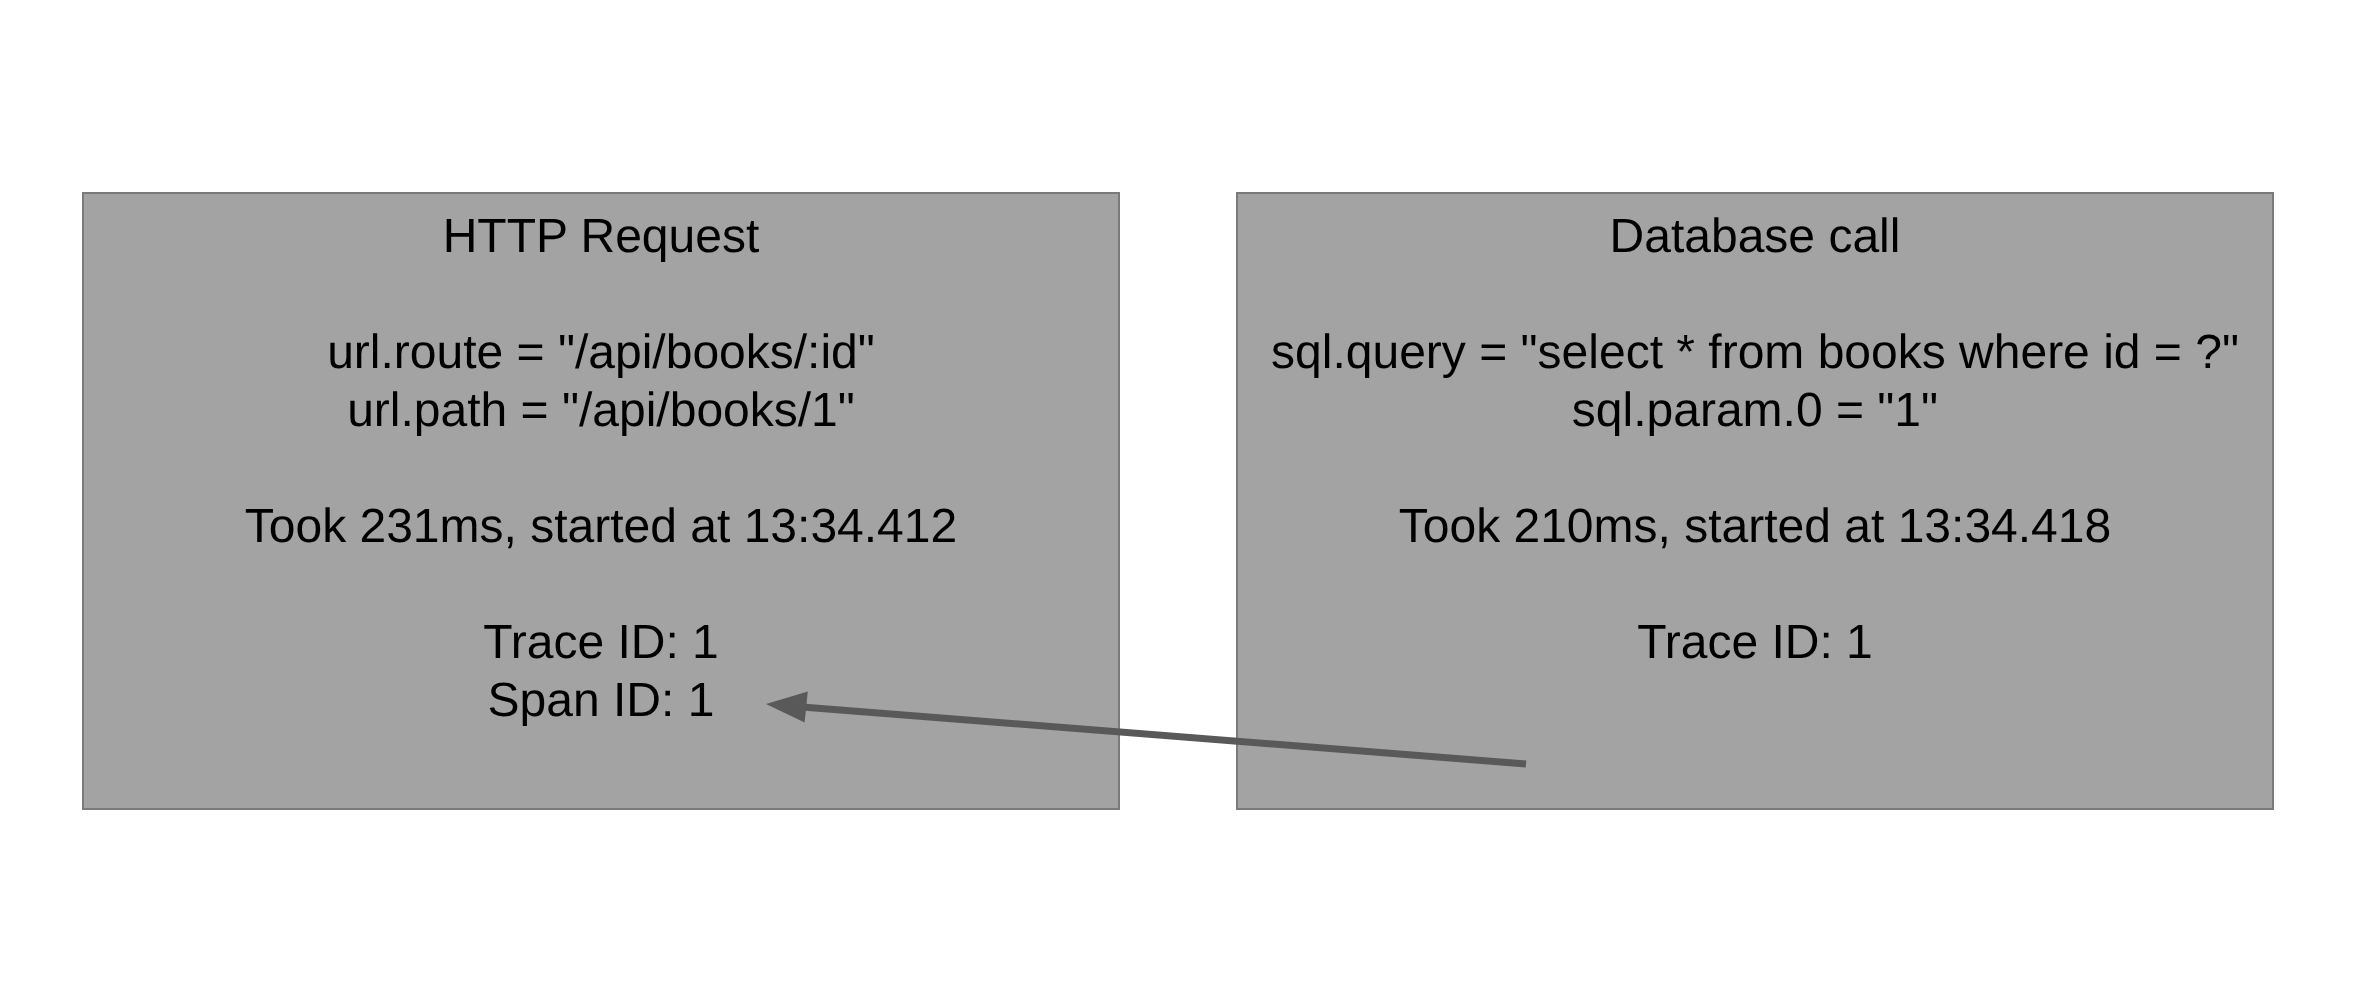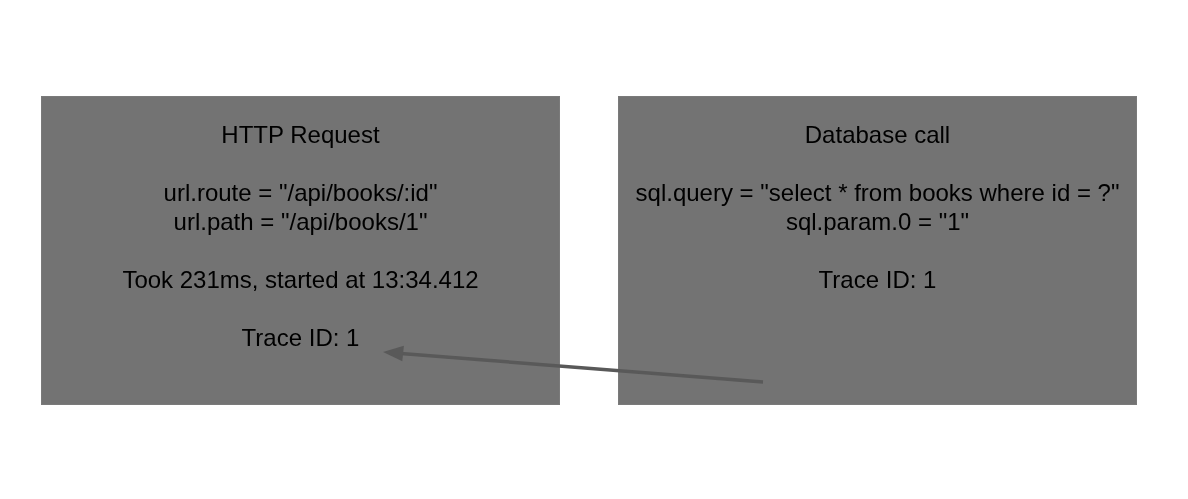--- a/index.html
+++ b/index.html
@@ -15,26 +15,26 @@
     font-family: "Liberation Sans", sans-serif;
     color: #000000;
     overflow: hidden;
   }
   .span-box {
     position: absolute;
     top: 96px;
     width: 519px;
     height: 309px;
     box-sizing: border-box;
-    background: #737373;
+    background: #a3a3a3;
     border: 1.5px solid #7a7a7a;
     text-align: center;
     font-size: 24px;
     line-height: 29px;
-    padding-top: 23px;
+    padding-top: 7px;
   }
   #box-http { left: 41px; }
   #box-db   { left: 618px; }
   .box-title {
     margin: 0;
     font-size: 24px;
     font-weight: 400;
     line-height: 29px;
   }
   .box-section { margin-top: 29px; }
@@ -55,29 +55,31 @@
 
   <section class="span-box" id="box-http">
     <h2 class="box-title">HTTP Request</h2>
     <div class="box-section">
       <div class="line">url.route = "/api/books/:id"</div>
       <div class="line">url.path = "/api/books/1"</div>
     </div>
     <div class="box-section italic line">Took 231ms, started at 13:34.412</div>
     <div class="box-section italic">
       <div class="line">Trace ID: 1</div>
+      <div class="line">Span ID: 1</div>
     </div>
   </section>
 
   <section class="span-box" id="box-db">
     <h2 class="box-title">Database call</h2>
     <div class="box-section">
       <div class="line">sql.query = "select * from books where id = ?"</div>
       <div class="line">sql.param.0 = "1"</div>
     </div>
+    <div class="box-section italic line">Took 210ms, started at 13:34.418</div>
     <div class="box-section italic">
       <div class="line">Trace ID: 1</div>
     </div>
   </section>
 
   <svg class="arrow-layer" viewBox="0 0 1188 499" aria-hidden="true">
     <line x1="763" y1="382" x2="401" y2="353.5" stroke-width="3.5" stroke="#595959"></line>
     <polygon points="383,352 403.9,345.7 402.3,361.2" fill="#595959"></polygon>
   </svg>
 

